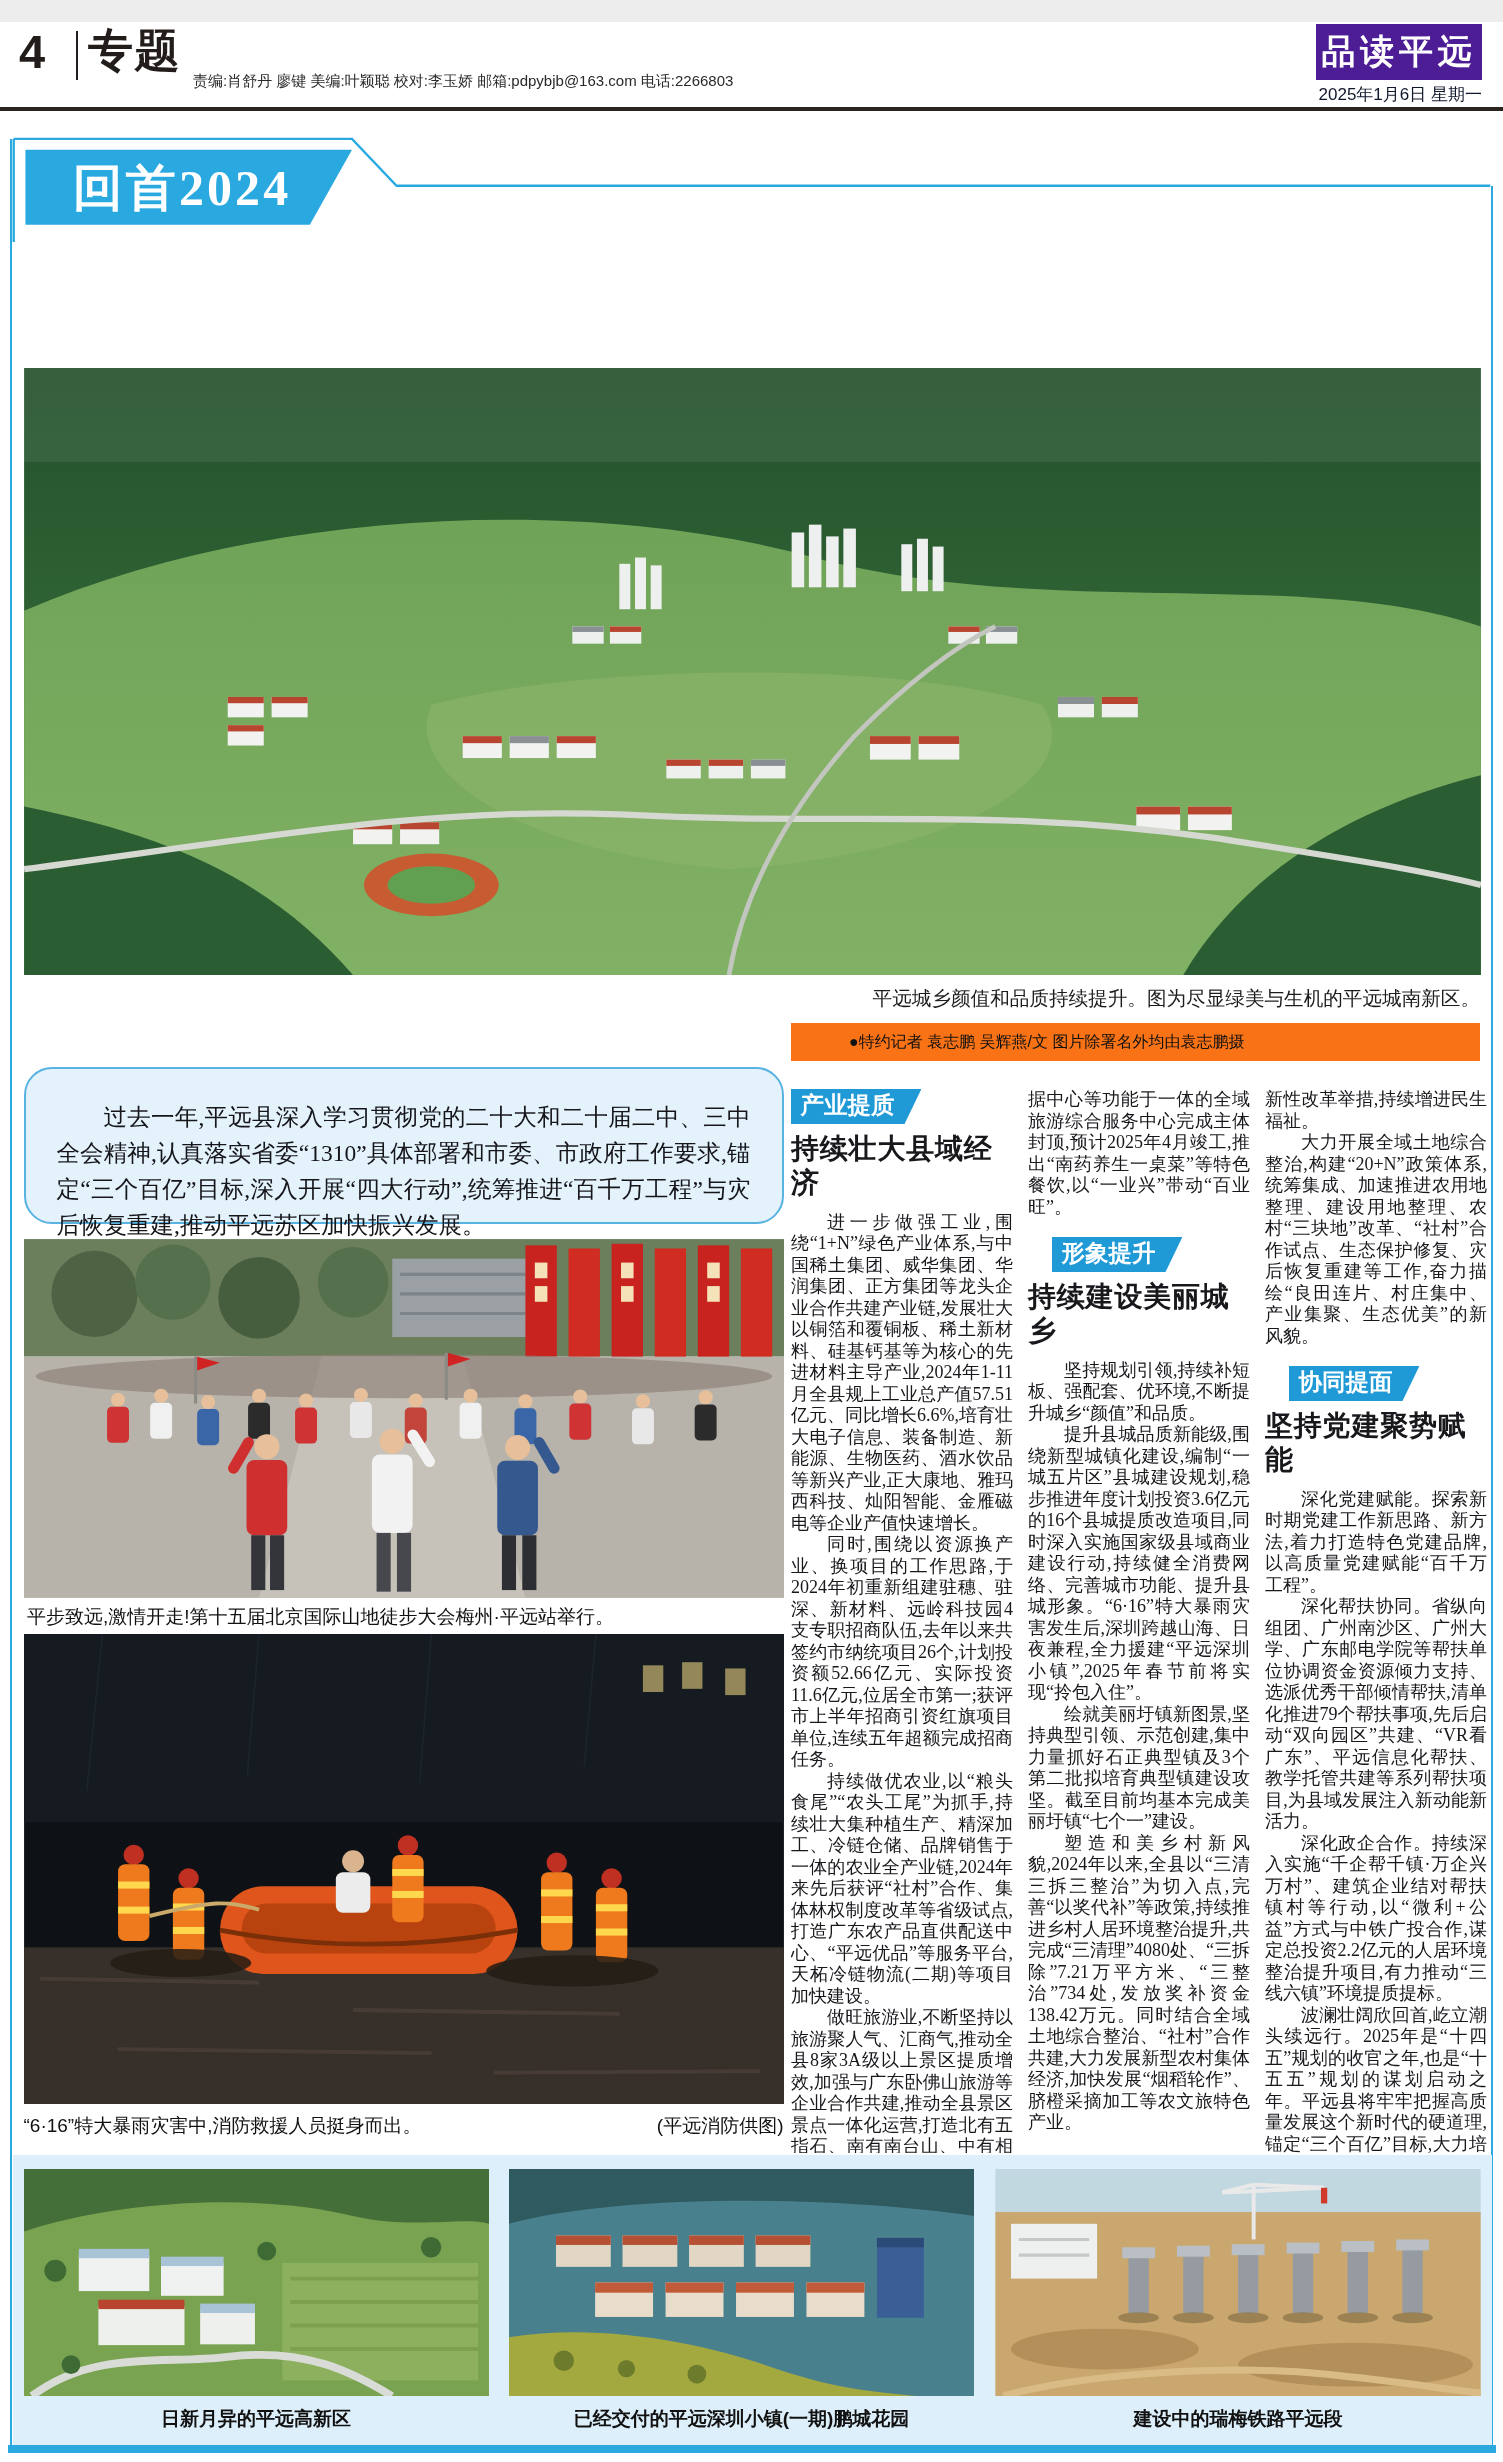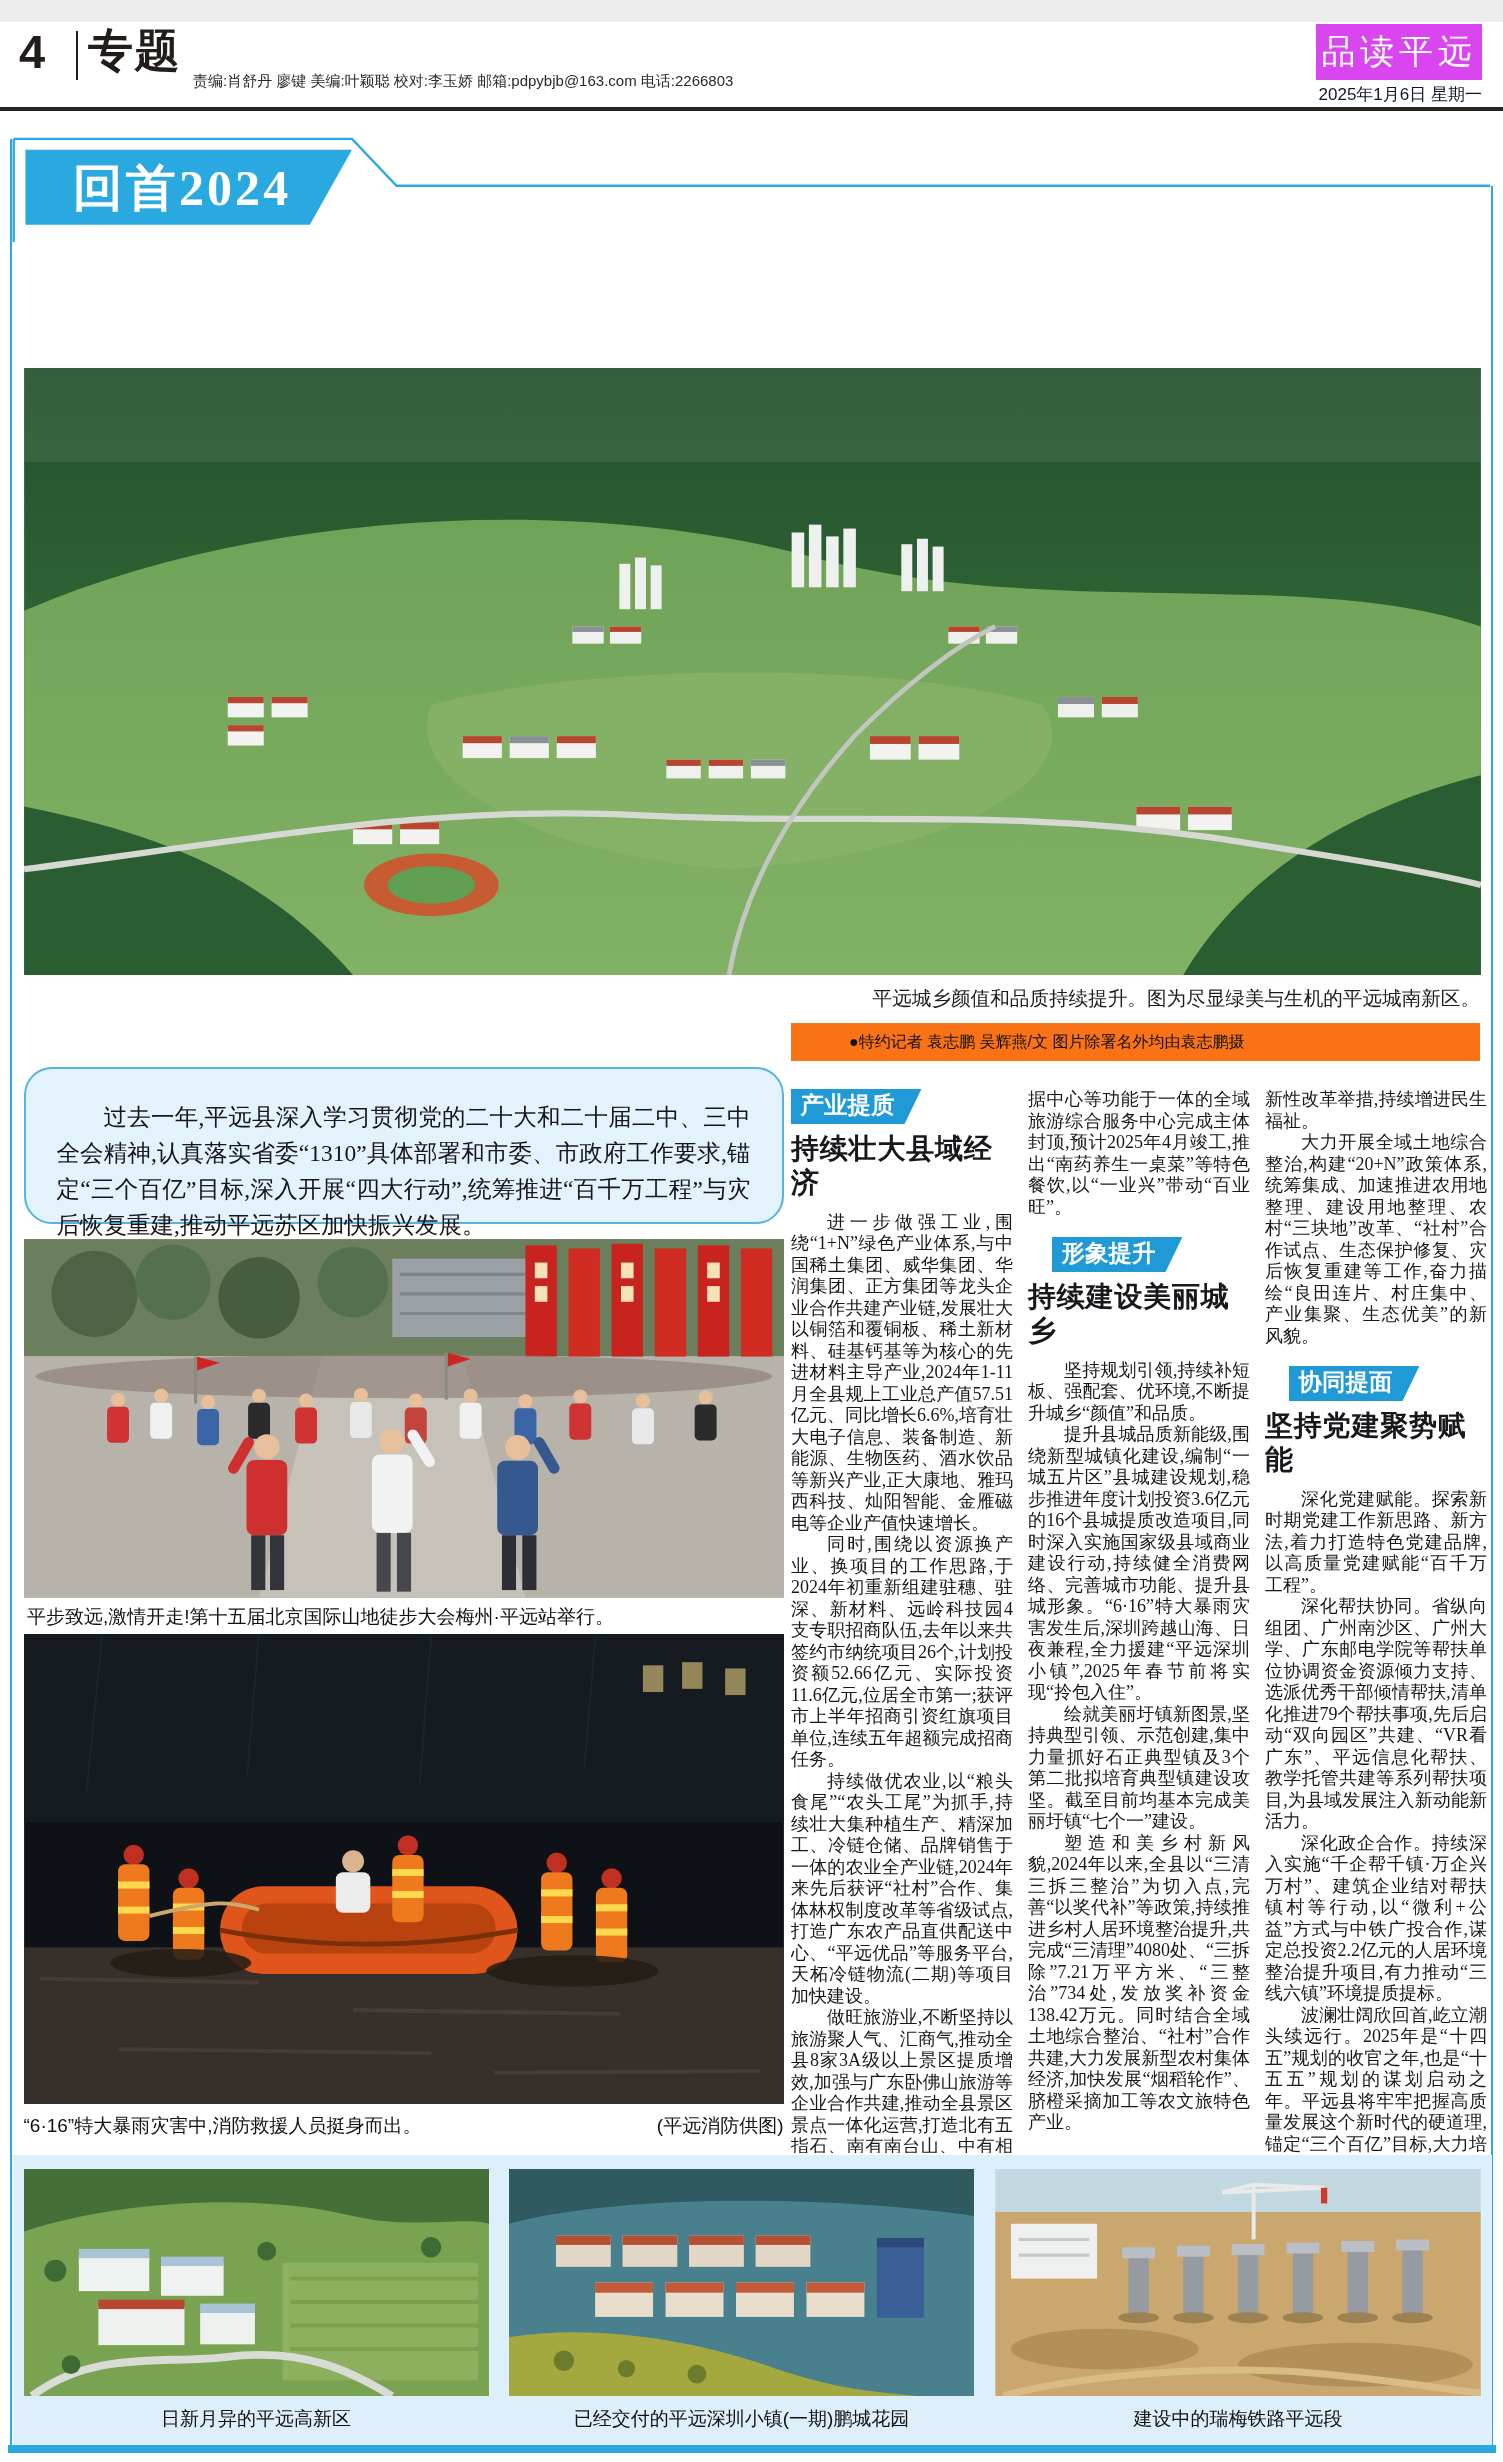--- a/index.html
+++ b/index.html
@@ -6,22 +6,22 @@
   .page{position:relative;width:1504px;height:2462px;background:#fff;overflow:hidden;
         font-family:"Liberation Serif","DejaVu Serif",serif;color:#1a1a1a;}
   .abs{position:absolute;}
 
   
   .topstrip{left:0;top:0;width:1504px;height:22px;background:#ededed;}
   .pagenum{left:19px;top:28px;font-family:"Liberation Sans",sans-serif;font-size:47px;font-weight:bold;color:#221d1a;line-height:1;}
   .pgdivider{left:76px;top:31px;width:2.3px;height:49px;background:#221d1a;}
   .sectionname{left:88px;top:28px;font-family:"Liberation Sans",sans-serif;font-size:45px;font-weight:bold;color:#221d1a;line-height:1;letter-spacing:1.6px;}
   .credits{left:193px;top:72px;font-family:"Liberation Sans",sans-serif;font-size:15px;color:#2a2a2a;white-space:nowrap;}
-  .masthead{left:1316px;top:23.5px;width:166px;height:56px;background:#d946ef;color:#fff;
-            display:flex;align-items:center;justify-content:center;font-weight:normal;font-size:34px;letter-spacing:4.7px;}
+  .masthead{left:1316px;top:23.5px;width:166px;height:56px;background:#4c1d95;color:#fff;
+            display:flex;align-items:center;justify-content:center;font-weight:bold;font-size:34px;letter-spacing:4.7px;}
   .dateline{left:1153px;top:83px;width:329px;text-align:right;font-family:"Liberation Sans",sans-serif;font-size:17px;color:#0f172a;}
   .blackrule{left:0;top:107px;width:1504px;height:3.9px;background:#2a2420;}
 
   
   .frameL{left:10.2px;top:139px;width:2.3px;height:2312px;background:#29a9e0;}
   .frameR{left:1491px;top:186px;width:2.3px;height:2265px;background:#29a9e0;}
   .bottombar{left:7.8px;top:2445px;width:1488px;height:7.8px;background:#29a9e0;}
 
   .bannerwrap{left:0;top:117px;width:1504px;height:125px;}
   .bannertext{left:41px;top:157px;width:282px;text-align:center;font-size:50px;font-weight:bold;color:#fff;letter-spacing:3.1px;line-height:1.25;}
@@ -55,21 +55,21 @@
   .subhead{font-size:28px;font-weight:bold;color:#17171c;margin:7.8px 0 12.5px 0;letter-spacing:0.8px;line-height:1.2;}
   .col p{margin:0;font-size:18px;line-height:21.5px;text-align:justify;text-justify:inter-ideograph;color:#17171c;}
   .col p.ind{text-indent:2em;}
   .secgap{margin-top:19px;margin-left:24px;}
 
   .band{left:12.5px;top:2155px;width:1479px;height:290px;background:#ddeffa;}
   .bphoto{top:2169px;height:227px;overflow:hidden;}
   .bp1{left:23.5px;width:465px;}
   .bp2{left:509px;width:465px;}
   .bp3{left:995px;width:486px;}
-  .bcap{top:2406px;text-align:center;font-family:"Liberation Sans",sans-serif;font-size:19px;font-weight:normal;color:#111;}
+  .bcap{top:2406px;text-align:center;font-family:"Liberation Sans",sans-serif;font-size:19px;font-weight:bold;color:#111;}
   .bc1{left:23.5px;width:465px;}
   .bc2{left:509px;width:465px;}
   .bc3{left:995px;width:486px;}
   svg{display:block;}
 </style>
 </head>
 <body>
 
 <div class="page">
 

